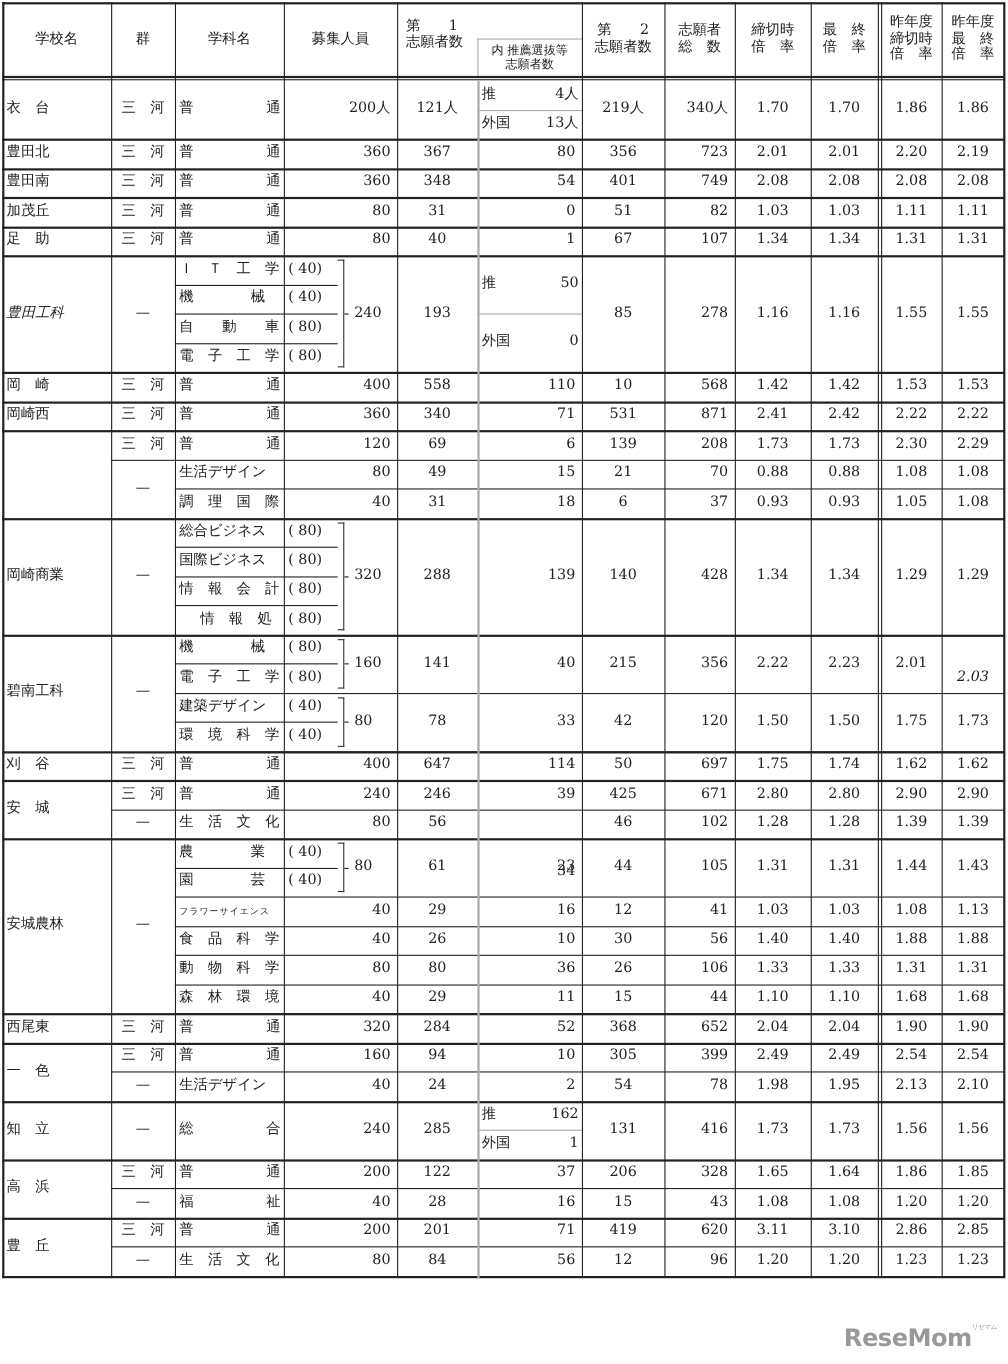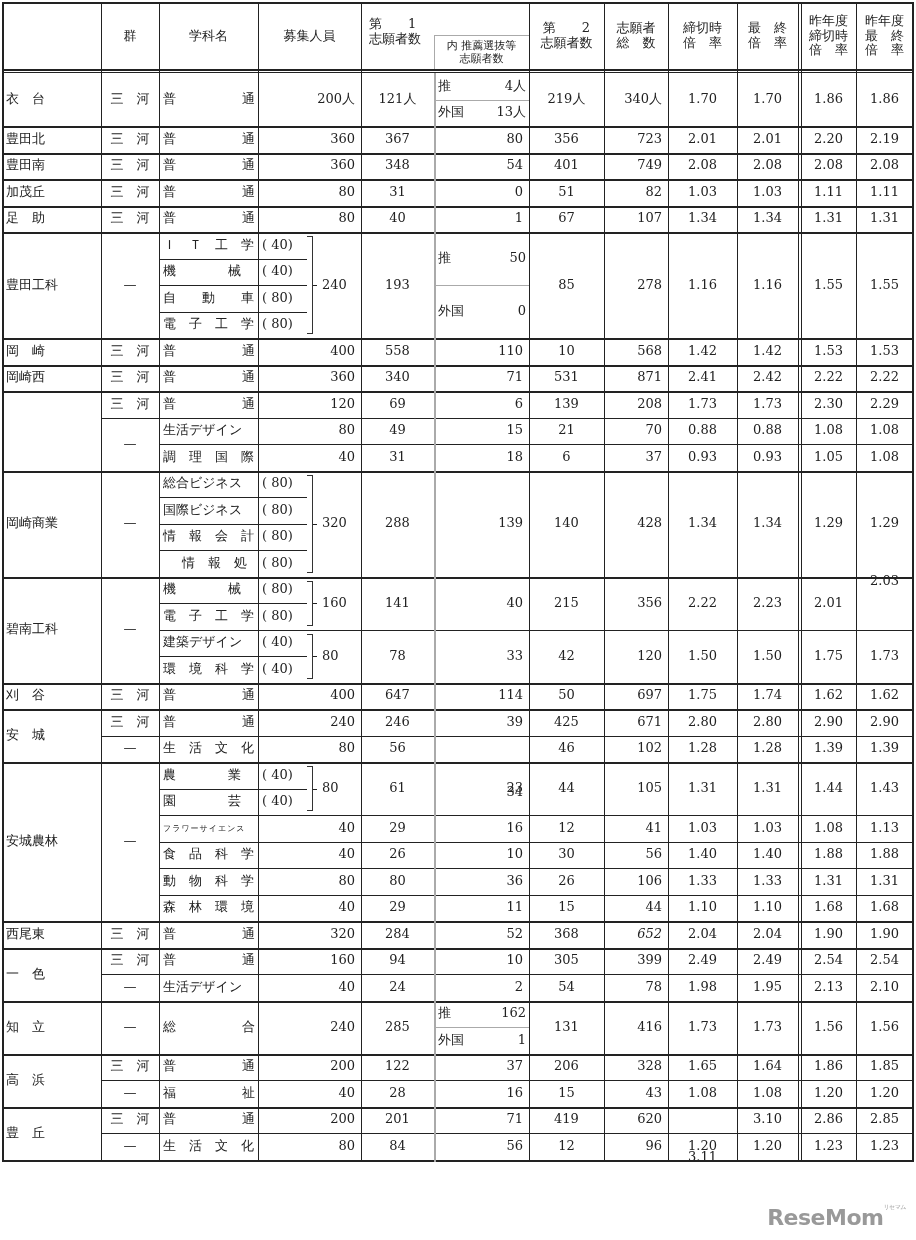--- a/index.html
+++ b/index.html
@@ -18,20 +18,23 @@
   .small { font-size:8px; letter-spacing:1px; }
   .bracket { position:absolute; border:1px solid #333; border-left:none; box-sizing:border-box; }
   .watermark { position:absolute; right:10px; top:1205px; font-family:"DejaVu Sans",sans-serif;
                font-weight:bold; font-size:22px; color:#999; letter-spacing:-0.5px; }
   .watermark sup { font-size:6px; font-weight:normal; position:relative; top:-8px; }
 </style>
 </head>
 <body>
 
 <div id="grid">
+    <div class="cell hdr c" style="left: 2px; top: 3px; width: 99px; height: 66px;">
+      <div>学校名</div>
+    </div>
     <div class="cell hdr c" style="left: 101px; top: 3px; width: 58px; height: 66px;">
       <div>群</div>
     </div>
     <div class="cell hdr c" style="left: 258px; top: 3px; width: 103px; height: 66px;">
       <div>募集人員</div>
     </div>
     <div class="cell hdr c" style="left: 159px; top: 3px; width: 99px; height: 66px;">
       <div>学科名</div>
     </div>
     <div class="cell hdr c" style="left: 361px; top: 3px; width: 73px; height: 66px; justify-content: flex-start; padding-top: 14px; align-items: flex-start; padding-left: 8px;">
@@ -154,21 +157,21 @@
     <div class="cell r" style="left: 258px; top: 205.5px; width: 103px; height: 26.5px;">80</div>
     <div class="cell c" style="left: 361px; top: 205.5px; width: 73px; height: 26.5px;">40</div>
     <div class="cell r" style="left: 434px; top: 205.5px; width: 95px; height: 26.5px;">1</div>
     <div class="cell c" style="left: 529px; top: 205.5px; width: 75px; height: 26.5px;">67</div>
     <div class="cell r" style="left: 604px; top: 205.5px; width: 64px; height: 26.5px;">107</div>
     <div class="cell c" style="left: 668px; top: 205.5px; width: 69px; height: 26.5px;">1.34</div>
     <div class="cell c" style="left: 737px; top: 205.5px; width: 61px; height: 26.5px;">1.34</div>
     <div class="cell c" style="left: 801px; top: 205.5px; width: 55px; height: 26.5px;">1.31</div>
     <div class="cell c" style="left: 856px; top: 205.5px; width: 57px; height: 26.5px;">1.31</div>
     <div class="line" style="left: 2px; top: 232px; width: 911px; height: 2px;"></div>
-    <div class="cell l" style="left: 2px; top: 232px; width: 99px; height: 106px;">豊田工科</div>
+    <div class="cell l" style="left: 2px; top: 232px; width: 99px; height: 106px; font-style: italic;">豊田工科</div>
     <div class="cell c" style="left: 101px; top: 232px; width: 58px; height: 106px;">—</div>
     <div class="cell l" style="left: 159px; top: 232px; width: 99px; height: 26.5px;">Ｉ　Ｔ　工　学</div>
     <div class="cell l" style="left: 258px; top: 232px; width: 49px; height: 26.5px;">( 40)</div>
     <div class="line" style="left: 159px; top: 258.5px; width: 148px; height: 1px;"></div>
     <div class="cell l" style="left: 159px; top: 258.5px; width: 99px; height: 26.5px;">機　　　　械</div>
     <div class="cell l" style="left: 258px; top: 258.5px; width: 49px; height: 26.5px;">( 40)</div>
     <div class="line" style="left: 159px; top: 285px; width: 148px; height: 1px;"></div>
     <div class="cell l" style="left: 159px; top: 285px; width: 99px; height: 26.5px;">自　　動　　車</div>
     <div class="cell l" style="left: 258px; top: 285px; width: 49px; height: 26.5px;">( 80)</div>
     <div class="line" style="left: 159px; top: 311.5px; width: 148px; height: 1px;"></div>
@@ -298,21 +301,21 @@
     <div class="bracket" style="left: 307px; top: 580.5px; width: 6px; height: 45px;"></div>
     <div class="line" style="left: 313px; top: 603px; width: 4px; height: 1px;"></div>
     <div class="cell l" style="left: 318px; top: 576.5px; width: 43px; height: 53px;">160</div>
     <div class="cell c" style="left: 361px; top: 576.5px; width: 73px; height: 53px;">141</div>
     <div class="cell r" style="left: 434px; top: 576.5px; width: 95px; height: 53px;">40</div>
     <div class="cell c" style="left: 529px; top: 576.5px; width: 75px; height: 53px;">215</div>
     <div class="cell r" style="left: 604px; top: 576.5px; width: 64px; height: 53px;">356</div>
     <div class="cell c" style="left: 668px; top: 576.5px; width: 69px; height: 53px;">2.22</div>
     <div class="cell c" style="left: 737px; top: 576.5px; width: 61px; height: 53px;">2.23</div>
     <div class="cell c" style="left: 801px; top: 576.5px; width: 55px; height: 53px;">2.01</div>
-    <div class="cell c" style="left: 856px; top: 555px; width: 57px; height: 53px;">2.03</div>
+    <div class="cell c" style="left: 856px; top: 590px; width: 57px; height: 53px; font-style: italic;">2.03</div>
     <div class="line" style="left: 159px; top: 629.5px; width: 754px; height: 1px;"></div>
     <div class="cell l" style="left: 159px; top: 629.5px; width: 99px; height: 26.5px;">建築デザイン</div>
     <div class="cell l" style="left: 258px; top: 629.5px; width: 49px; height: 26.5px;">( 40)</div>
     <div class="line" style="left: 159px; top: 656px; width: 148px; height: 1px;"></div>
     <div class="cell l" style="left: 159px; top: 656px; width: 99px; height: 26.5px;">環　境　科　学</div>
     <div class="cell l" style="left: 258px; top: 656px; width: 49px; height: 26.5px;">( 40)</div>
     <div class="bracket" style="left: 307px; top: 633.5px; width: 6px; height: 45px;"></div>
     <div class="line" style="left: 313px; top: 656px; width: 4px; height: 1px;"></div>
     <div class="cell l" style="left: 318px; top: 629.5px; width: 43px; height: 53px;">80</div>
     <div class="cell c" style="left: 361px; top: 629.5px; width: 73px; height: 53px;">78</div>
@@ -439,21 +442,21 @@
     <div class="cell l" style="left: 2px; top: 921px; width: 99px; height: 26.5px;">西尾東</div>
     <div class="cell c" style="left: 101px; top: 921px; width: 58px; height: 26.5px;">三　河</div>
     <div class="cell spread" style="left: 159px; top: 921px; width: 99px; height: 26.5px;">
       <span>普</span>
       <span>通</span>
     </div>
     <div class="cell r" style="left: 258px; top: 921px; width: 103px; height: 26.5px;">320</div>
     <div class="cell c" style="left: 361px; top: 921px; width: 73px; height: 26.5px;">284</div>
     <div class="cell r" style="left: 434px; top: 921px; width: 95px; height: 26.5px;">52</div>
     <div class="cell c" style="left: 529px; top: 921px; width: 75px; height: 26.5px;">368</div>
-    <div class="cell r" style="left: 604px; top: 921px; width: 64px; height: 26.5px; font-style: italic;">652</div>
+    <div class="cell r" style="left: 604px; top: 921px; width: 64px; height: 26.5px;">652</div>
     <div class="cell c" style="left: 668px; top: 921px; width: 69px; height: 26.5px;">2.04</div>
     <div class="cell c" style="left: 737px; top: 921px; width: 61px; height: 26.5px;">2.04</div>
     <div class="cell c" style="left: 801px; top: 921px; width: 55px; height: 26.5px;">1.90</div>
     <div class="cell c" style="left: 856px; top: 921px; width: 57px; height: 26.5px;">1.90</div>
     <div class="line" style="left: 2px; top: 947.5px; width: 911px; height: 2px;"></div>
     <div class="cell c" style="left: 101px; top: 947.5px; width: 58px; height: 26.5px;">三　河</div>
     <div class="cell spread" style="left: 159px; top: 947.5px; width: 99px; height: 26.5px;">
       <span>普</span>
       <span>通</span>
     </div>
@@ -540,21 +543,21 @@
     <div class="cell c" style="left: 101px; top: 1106.5px; width: 58px; height: 26.5px;">三　河</div>
     <div class="cell spread" style="left: 159px; top: 1106.5px; width: 99px; height: 26.5px;">
       <span>普</span>
       <span>通</span>
     </div>
     <div class="cell r" style="left: 258px; top: 1106.5px; width: 103px; height: 26.5px;">200</div>
     <div class="cell c" style="left: 361px; top: 1106.5px; width: 73px; height: 26.5px;">201</div>
     <div class="cell r" style="left: 434px; top: 1106.5px; width: 95px; height: 26.5px;">71</div>
     <div class="cell c" style="left: 529px; top: 1106.5px; width: 75px; height: 26.5px;">419</div>
     <div class="cell r" style="left: 604px; top: 1106.5px; width: 64px; height: 26.5px;">620</div>
-    <div class="cell c" style="left: 668px; top: 1106.5px; width: 69px; height: 26.5px; margin-top: 38px;">3.11</div>
+    <div class="cell c" style="left: 668px; top: 1106.5px; width: 69px; height: 26.5px;">3.11</div>
     <div class="cell c" style="left: 737px; top: 1106.5px; width: 61px; height: 26.5px;">3.10</div>
     <div class="cell c" style="left: 801px; top: 1106.5px; width: 55px; height: 26.5px;">2.86</div>
     <div class="cell c" style="left: 856px; top: 1106.5px; width: 57px; height: 26.5px;">2.85</div>
     <div class="line" style="left: 159px; top: 1133px; width: 754px; height: 1px;"></div>
     <div class="line" style="left: 101px; top: 1133px; width: 58px; height: 1px;"></div>
     <div class="cell c" style="left: 101px; top: 1133px; width: 58px; height: 26.5px;">—</div>
     <div class="cell spread" style="left: 159px; top: 1133px; width: 99px; height: 26.5px;">生　活　文　化</div>
     <div class="cell r" style="left: 258px; top: 1133px; width: 103px; height: 26.5px;">80</div>
     <div class="cell c" style="left: 361px; top: 1133px; width: 73px; height: 26.5px;">84</div>
     <div class="cell r" style="left: 434px; top: 1133px; width: 95px; height: 26.5px;">56</div>

